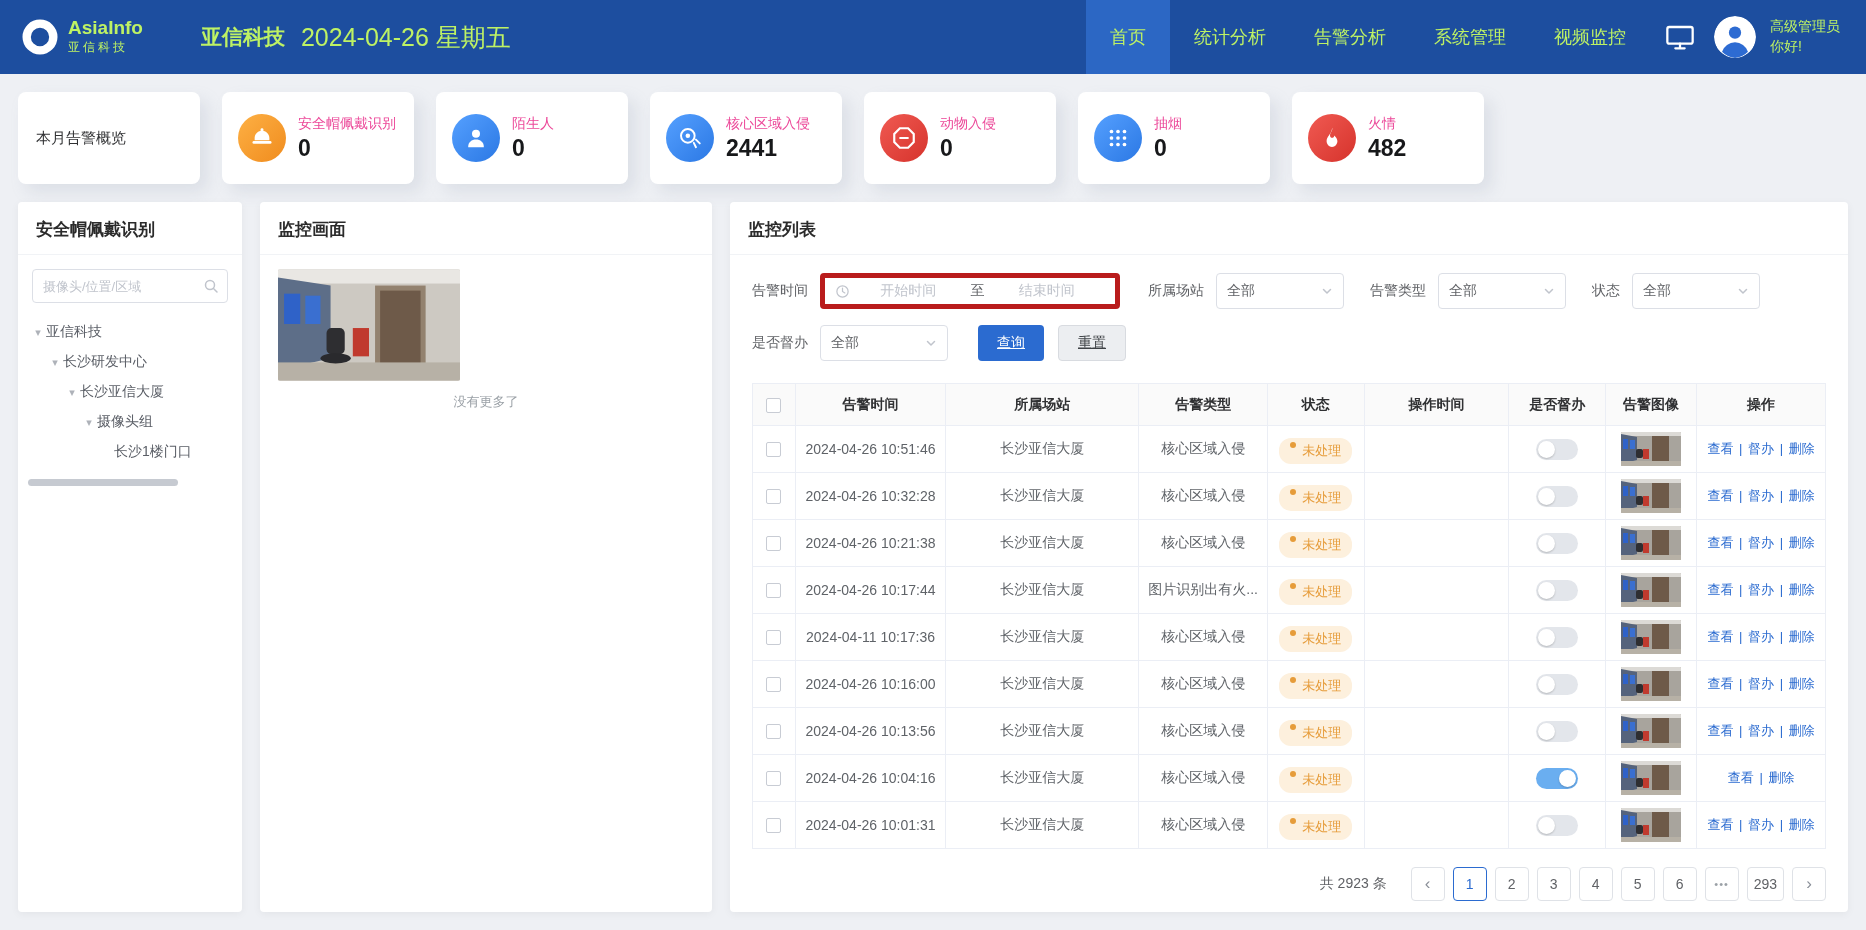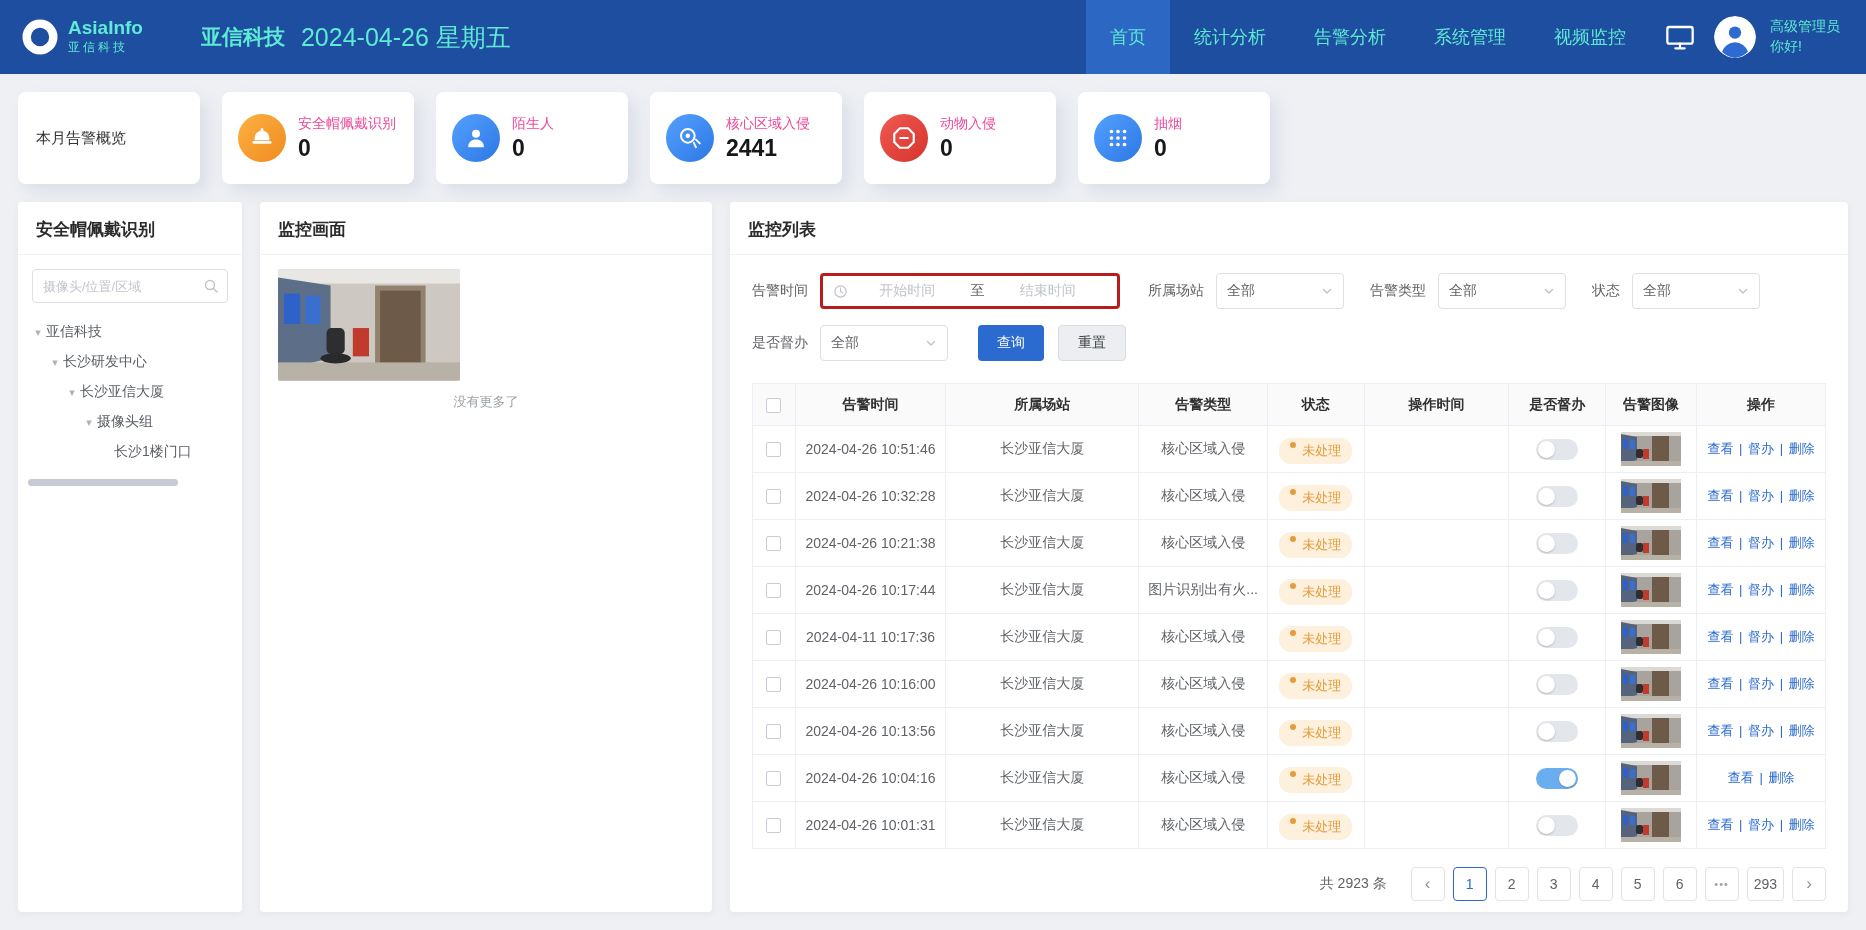--- a/index.html
+++ b/index.html
@@ -1,20 +1,20 @@
 <!DOCTYPE html>
 <html><head>
 <meta charset="utf-8">
 <style>
   * { box-sizing: border-box; margin: 0; padding: 0; }
   html,body { width:1866px; height:930px; overflow:hidden; }
   body { font-family:"Liberation Sans","DejaVu Sans",sans-serif; background:#eef0f4; color:#303133; }
 
   
-  .navbar { height:74px; background:#1d4e9f; display:flex; align-items:center; padding:0 26px 0 20px; color:#5eead4; }
+  .navbar { height:74px; background:#1d4e9f; display:flex; align-items:center; padding:0 26px 0 20px; color:#bef264; }
   .logo-wrap { display:flex; align-items:center; gap:8px; }
   .logo-mark { width:40px; height:40px; display:inline-flex; }
   .logo-text-en { font-size:19px; font-weight:bold; line-height:1.1; }
   .logo-text-cn { font-size:12px; letter-spacing:3px; }
   .company-name { font-size:21px; font-weight:bold; margin-left:58px; }
   .nav-date { font-size:25px; font-weight:normal; margin-left:16px; }
   .nav-menu { margin-left:auto; display:flex; height:74px; }
   .nav-item { padding:0 24px; line-height:74px; font-size:18px; cursor:pointer; white-space:nowrap; }
   .nav-item.active { background:#2c67c4; }
   .nav-right { display:flex; align-items:center; margin-left:14px; gap:14px; }
@@ -53,27 +53,27 @@
   .monitor-panel { width:452px; flex:none; }
   .monitor-photo { width:182px; height:112px; margin:14px 0 0 18px; border-radius:2px; overflow:hidden; display:block; cursor:pointer; }
   .monitor-photo svg { display:block; width:100%; height:100%; }
   .no-more { text-align:center; color:#9aa0a6; font-size:13px; margin-top:12px; }
 
   
   .list-panel { flex:1; display:flex; flex-direction:column; }
   .filters { padding:18px 22px 2px; }
   .filter-row { display:flex; align-items:center; margin-bottom:16px; }
   .f-label { font-size:14px; color:#606266; margin-right:12px; white-space:nowrap; }
-  .daterange { width:300px; height:36px; border:3px solid #b91c1c; border-radius:4px; display:flex; align-items:center; padding:0 10px; margin-right:28px; background:#fff; }
+  .daterange { width:300px; height:36px; border:5px solid #b91c1c; border-radius:4px; display:flex; align-items:center; padding:0 10px; margin-right:28px; background:#fff; }
   .daterange .clock { width:15px; height:15px; flex:none; display:inline-flex; }
   .dr-ph { flex:1; text-align:center; font-size:14px; color:#c0c4cc; }
   .dr-sep { font-size:14px; color:#606266; padding:0 4px; }
   .select { width:128px; height:36px; border:1px solid #dcdfe6; border-radius:4px; display:flex; align-items:center; justify-content:space-between; padding:0 10px; font-size:14px; color:#606266; margin-right:26px; background:#fff; cursor:pointer; }
   .select .chev { width:12px; height:12px; display:inline-flex; }
-  .btn { height:36px; border-radius:4px; font-size:14px; padding:0 19px; cursor:pointer; border:none; font-family:inherit; }
+  .btn { height:36px; border-radius:4px; font-size:14px; padding:0 19px; cursor:pointer; border:none; font-family:inherit;text-decoration:underline; }
   .btn-primary { background:#2b6bd0; color:#fff; margin-left:4px; }
   .btn-plain { background:#eceef1; color:#3f4347; border:1px solid #d8dbe0; margin-left:14px; }
 
   
   .alarm-table { margin:4px 22px 0; border-collapse:collapse; table-layout:fixed; width:calc(100% - 44px); font-size:14px; }
   .alarm-table th, .alarm-table td { border:1px solid #ebeef5; text-align:center; overflow:hidden; white-space:nowrap; text-overflow:ellipsis; }
   .alarm-table th { height:42px; background:#fafafa; font-weight:bold; color:#303133; }
   .alarm-table td { height:47px; color:#5f6368; }
   .checkbox { width:15px; height:15px; border:1px solid #c8ccd4; border-radius:2px; display:inline-block; background:#fff; cursor:pointer; vertical-align:middle; }
   .badge { display:inline-flex; align-items:flex-start; gap:6px; background:#fdf0dd; color:#e69c3a; font-size:13px; padding:4px 11px; border-radius:12px; }
@@ -207,20 +207,31 @@
             <circle cx="12" cy="12" r="1.7"></circle>
             <circle cx="18" cy="12" r="1.7"></circle>
             <circle cx="6" cy="18" r="1.7"></circle>
             <circle cx="12" cy="18" r="1.7"></circle>
             <circle cx="18" cy="18" r="1.7"></circle>
           </svg>
         </span>
        <span class="stat-text">
          <span class="stat-label">抽烟</span>
          <span class="stat-value">0</span>
+       </span>
+     </div>
+      <div class="stat-card">
+       <span class="stat-icon" style="background:linear-gradient(135deg,#f05a52,#d6332c)">
+          <svg viewBox="0 0 24 24" fill="#fff">
+            <path d="M12.2 2.6c.7 2.9-2 4.4-2 7 0 1.3.9 2.2 1.9 2.2s2-.9 2-2.2c1.4 1.4 2.9 3.2 2.9 5.5A5.1 5.1 0 0 1 12 20.3a5.1 5.1 0 0 1-5-5.2c0-4.6 4.5-6.4 5.2-12.5z"></path>
+          </svg>
+        </span>
+       <span class="stat-text">
+         <span class="stat-label">火情</span>
+         <span class="stat-value">482</span>
        </span>
      </div>
     </div>
 </section>
 
 <main class="main">
 
   <aside class="panel sidebar">
     <div class="panel-title">安全帽佩戴识别</div>
     <div class="search-wrap">

